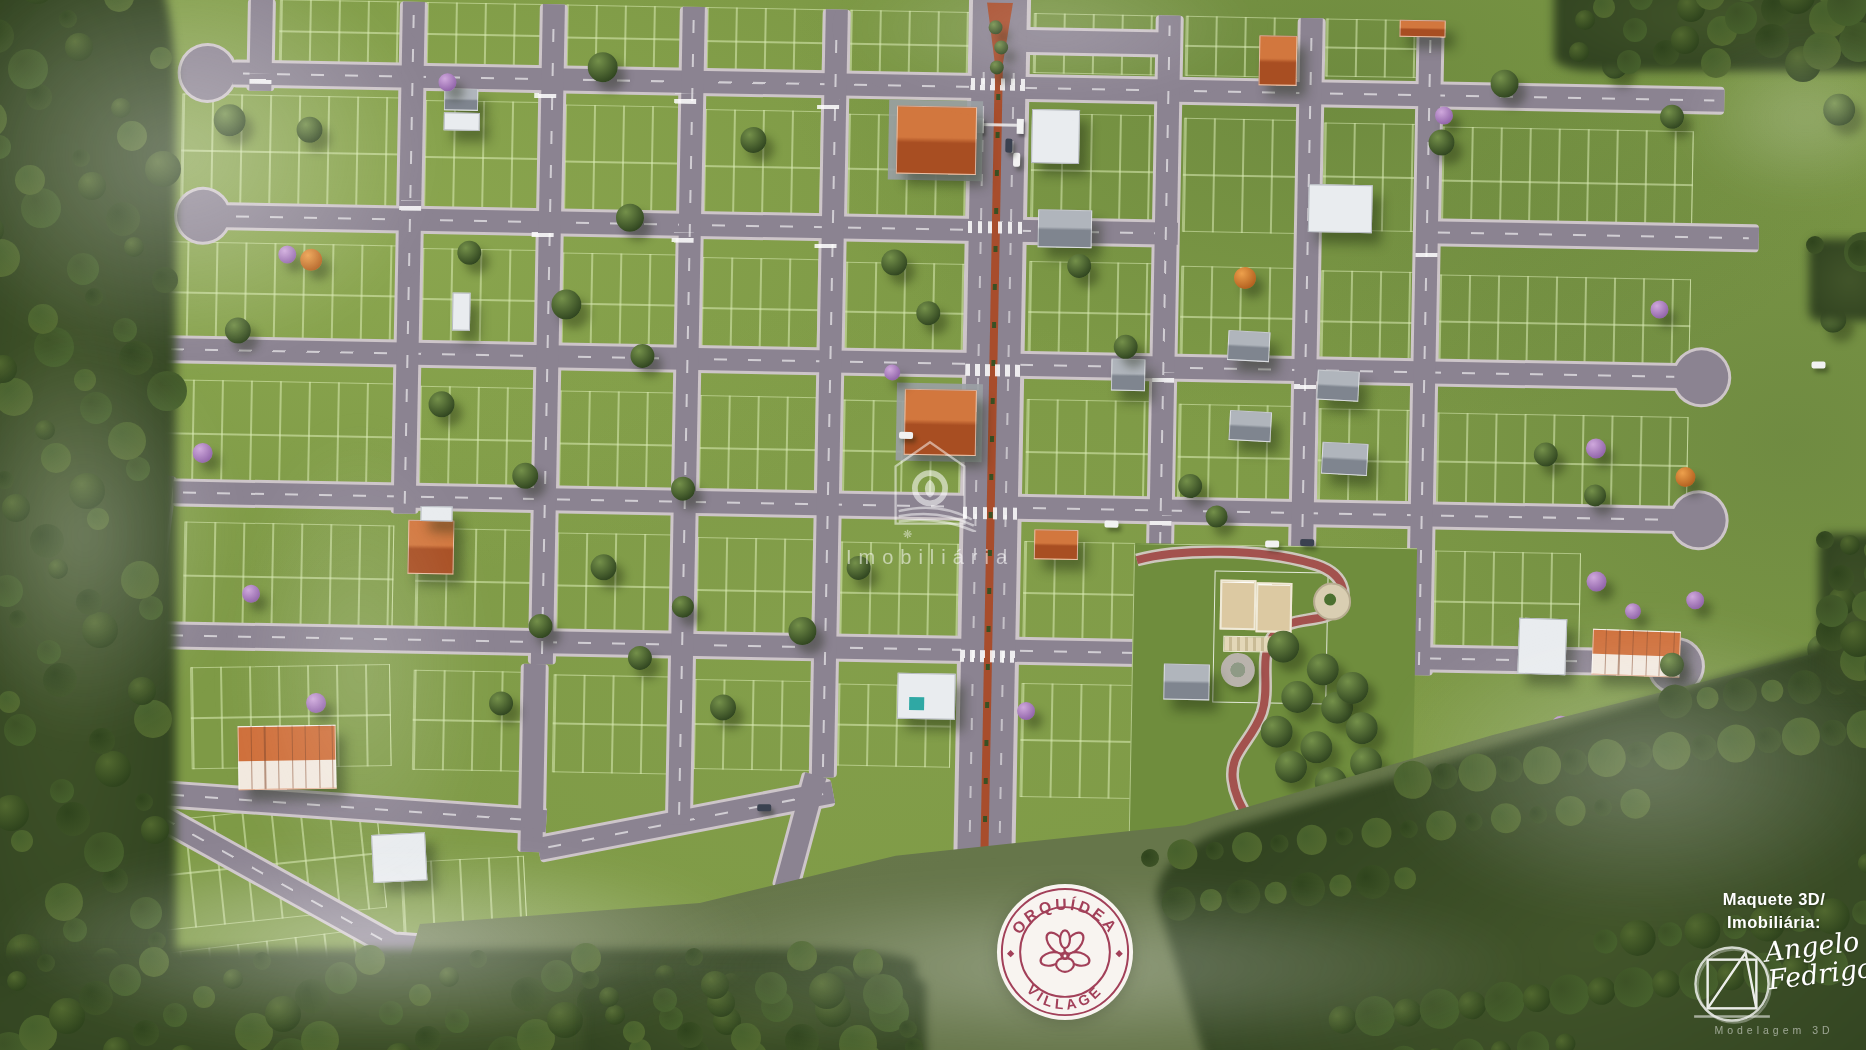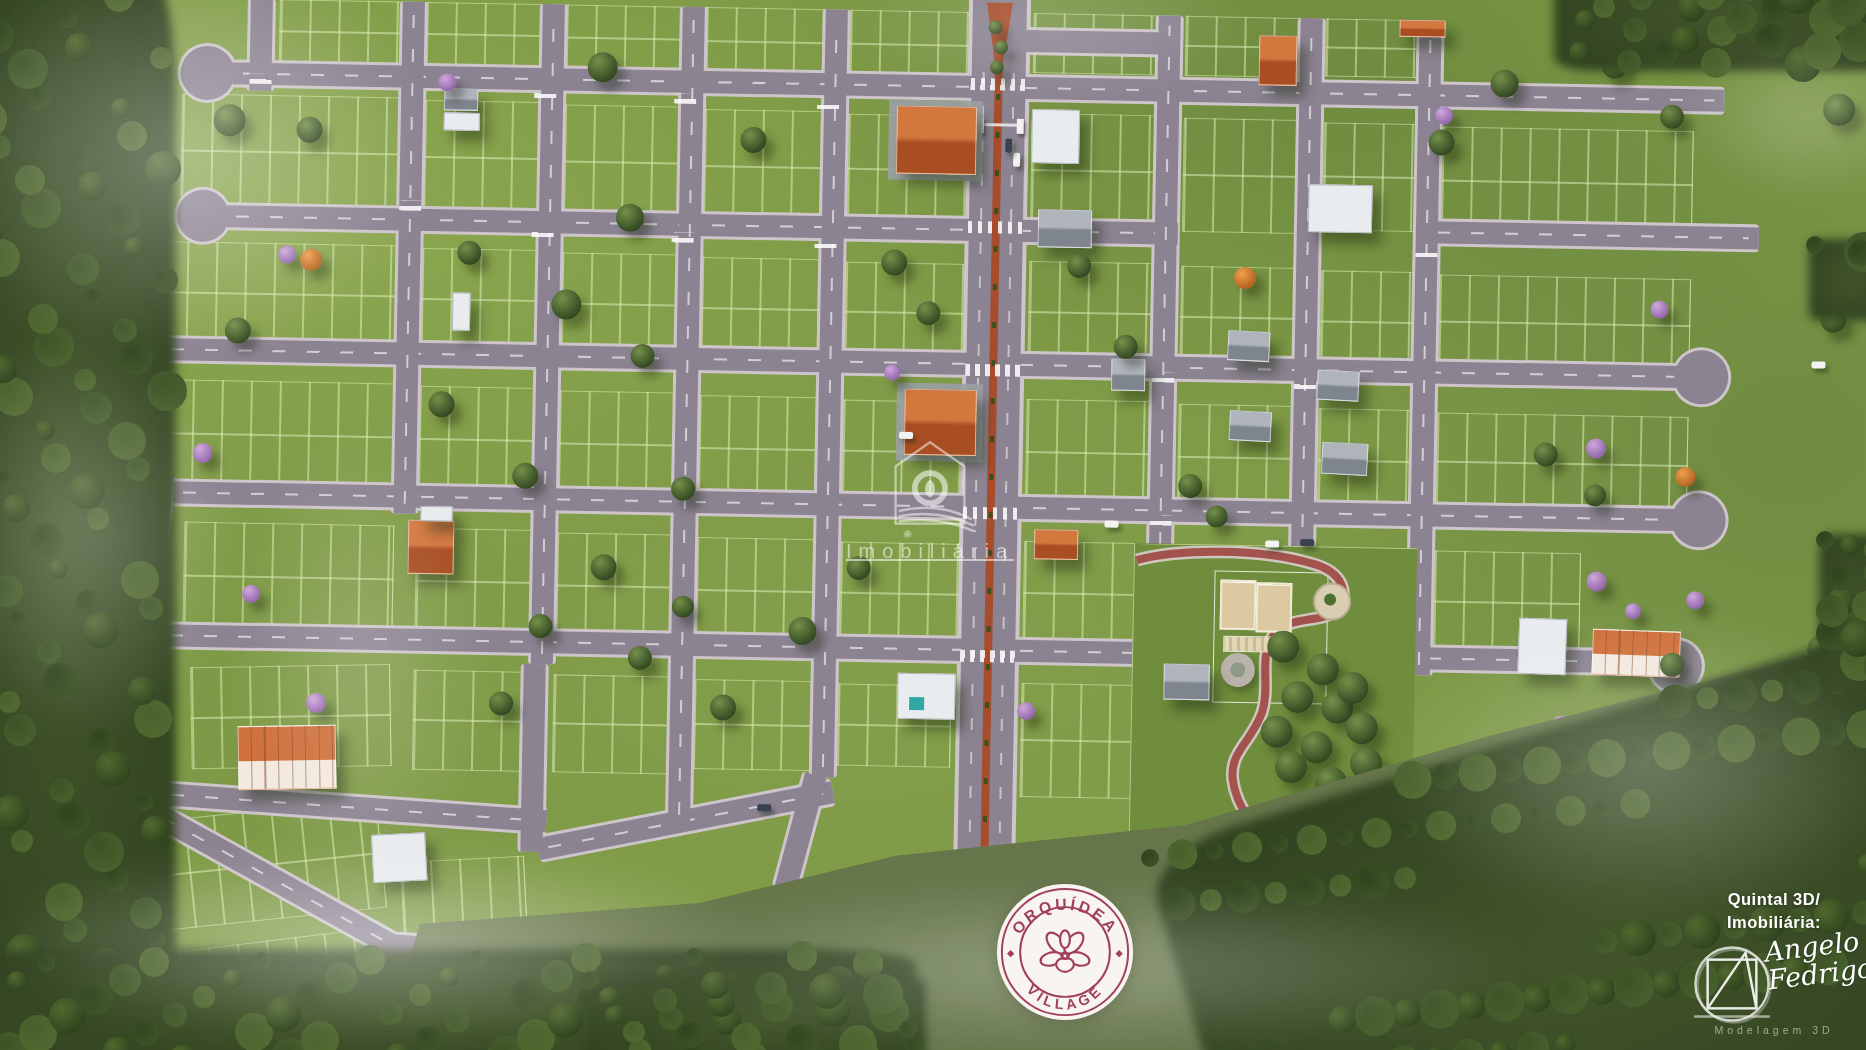--- a/index.html
+++ b/index.html
@@ -30,21 +30,21 @@
   .car{border-radius:2px;box-shadow:3px 4px 4px rgba(20,30,10,.4);}
   .haze{border-radius:50%;filter:blur(18px);}
   #map{position:absolute;left:0;top:0;width:1866px;height:1050px;transform:translate(-6px,-6px) rotate(1.05deg);transform-origin:0 0;}
   #meadow{position:absolute;inset:0;
     clip-path:polygon(20.5% 100%,22.5% 88%,37.5% 86%,48% 81.5%,63.5% 78.6%,80% 70%,100% 61%,100% 100%);
     background:linear-gradient(160deg,#7b8751,#66764a 70%);}
   
   #watermark{position:absolute;left:770px;top:436px;width:320px;text-align:center;color:var(--wm);pointer-events:none;}
   #wm-logo{display:block;margin:0 auto;}
   #wm-brand{font-size:41px;letter-spacing:1px;line-height:1.05;margin-top:2px;}
-  #wm-sub{font-size:20px;letter-spacing:7px;margin-top:8px;text-decoration:underline;}
+  #wm-sub{font-size:20px;letter-spacing:7px;margin-top:14px;}
   #wm-spark{position:absolute;left:133px;top:92px;font-size:11px;opacity:.9;}
   
   #badge{position:absolute;left:994px;top:881px;filter:drop-shadow(0 3px 8px rgba(30,40,20,.25));}
   #badge text{font-family:"Liberation Sans",sans-serif;font-weight:bold;fill:var(--badge);}
   
   #credits{position:absolute;left:1682px;top:888px;width:184px;color:#fff;text-align:center;}
   .cr-line{font-size:16.5px;font-weight:bold;letter-spacing:.5px;line-height:1.4;text-shadow:0 1px 3px rgba(0,0,0,.35);}
   #cr-logo{position:absolute;left:4px;top:52px;opacity:.9;}
   #cr-sign{position:absolute;left:84px;top:44px;width:110px;transform:rotate(-7deg);
     font-family:"DejaVu Serif",serif;font-style:italic;font-size:27px;line-height:1.05;text-align:left;
@@ -703,21 +703,21 @@
       <ellipse cx="9" cy="-10" rx="7" ry="12.5" transform="rotate(40 9 -10)"></ellipse>
       <ellipse cx="-14" cy="6" rx="6.5" ry="11" transform="rotate(-105 -14 6)"></ellipse>
       <ellipse cx="14" cy="6" rx="6.5" ry="11" transform="rotate(105 14 6)"></ellipse>
       <ellipse cx="0" cy="-14" rx="5" ry="9"></ellipse>
       <path d="M0,6 C-8,4 -12,12 -6,17 C-2,20 2,20 6,17 C12,12 8,4 0,6 Z"></path>
       <circle cx="0" cy="3" r="2.6"></circle>
     </g>
   </svg>
 
   <div id="credits">
-    <div class="cr-line">Quintal 3D/</div>
+    <div class="cr-line">Maquete 3D/</div>
     <div class="cr-line">Imobiliária:</div>
     <svg id="cr-logo" width="92" height="88" viewBox="-34 -32 68 64" fill="none" stroke="#ffffff" stroke-width="1.8">
       <circle cx="0" cy="0" r="27" stroke-opacity=".85"></circle>
       <circle cx="1.5" cy="1.5" r="27" stroke-opacity=".35"></circle>
       <rect x="-18" y="-18" width="36" height="36"></rect>
       <path d="M-18,18 L10,-23 L18,18"></path>
       <path d="M-28,24 L28,24" stroke-opacity=".6"></path>
     </svg>
     <div id="cr-sign">
       <div>Angelo</div>

